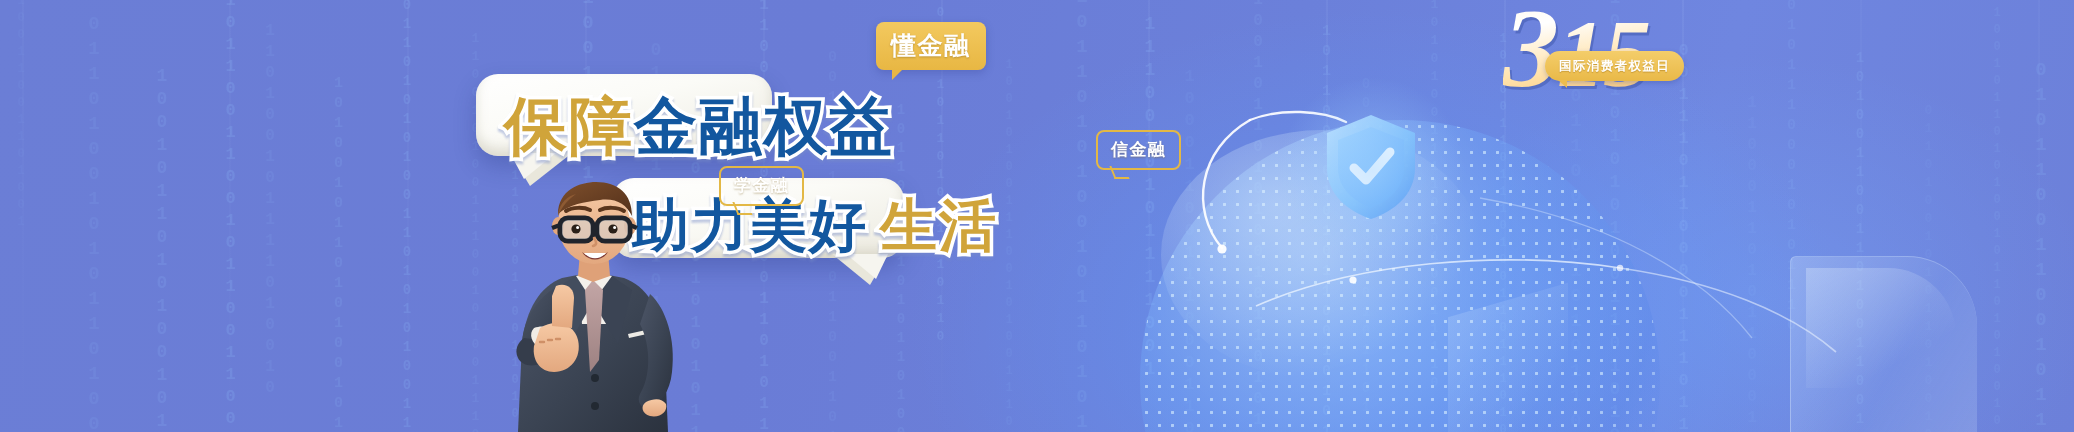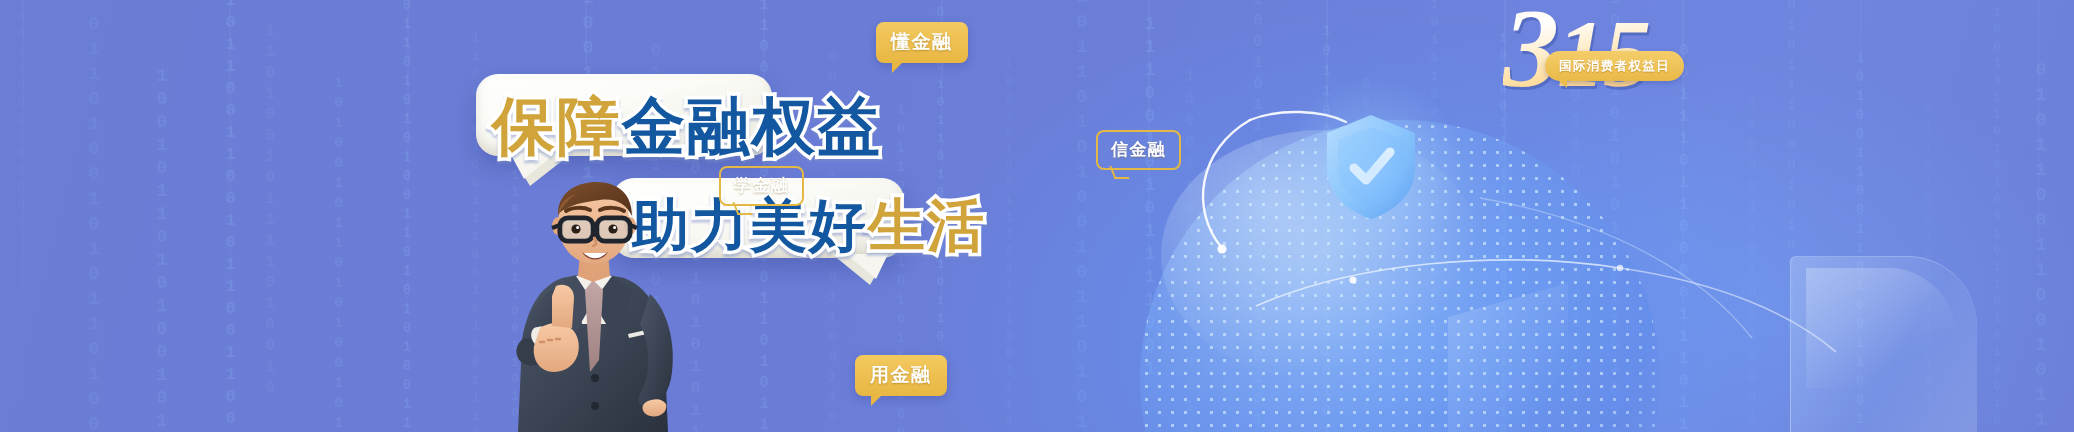--- a/index.html
+++ b/index.html
@@ -104,42 +104,42 @@
   
   .bubble{
     position:absolute;border-radius:22px;
     background:linear-gradient(166deg,#ffffff 0%,#fbfbf7 40%,#eceadf 100%);
     box-shadow:0 10px 22px rgba(40,55,130,.30), inset 0 -7px 12px rgba(190,186,168,.45);
   }
   .headline{
     position:absolute;white-space:nowrap;font-weight:900;
     font-family:"DejaVu Sans","Liberation Sans",sans-serif;
   }
-  .headline .g{color:#d0a43a;}
+  .headline .g{color:#d0a43a;margin-left:12px;}
   .headline .b{color:#12579f;text-align:center;}
   .hl1{left:492px;top:84px;font-size:63px;letter-spacing:2px;}
   .hl2{left:632px;top:188px;font-size:57px;letter-spacing:2px;}
   .hl1 span, .hl2 span{
     -webkit-text-stroke:7px #ffffff;
     paint-order:stroke fill;
     filter:drop-shadow(0 3px 1px rgba(120,140,200,.45));
   }
 
   
   .tag{position:absolute;border-radius:8px;white-space:nowrap;}
   .tag span{
     display:block;color:#ffffff;font-weight:700;
     font-family:"DejaVu Sans","Liberation Sans",sans-serif;
     text-shadow:0 1px 2px rgba(120,90,20,.40);
   }
   .tag-solid{
     background:linear-gradient(180deg,#f3c95f,#e8b743);
     box-shadow:0 3px 8px rgba(45,60,140,.28);
   }
-  .tag-solid span{font-size:19px;letter-spacing:1.5px;padding:7px 15px 8px;}
+  .tag-solid span{font-size:25px;letter-spacing:1.5px;padding:7px 15px 8px;}
   .tag-solid::after{
     content:"";position:absolute;left:16px;bottom:-10px;
     border-left:11px solid #e8b743;border-right:0 solid transparent;
     border-bottom:11px solid transparent;
   }
   .tag-hollow{
     border:2px solid #e3b845;background:transparent;
   }
   .tag-hollow span{font-size:17px;letter-spacing:1.4px;padding:6px 13px 7px;border-radius:8px;}
   .tag-hollow::after{
@@ -275,23 +275,20 @@
 
   <div class="tag tag-solid" id="t-dong">
     <span>懂金融</span>
   </div>
   <div class="tag tag-hollow" id="t-xin">
     <span>信金融</span>
   </div>
   <div class="tag tag-hollow" id="t-xue">
     <span>学金融</span>
   </div>
-  <div class="tag tag-solid" id="t-yong">
-    <span>用金融</span>
-  </div>
 
   <div class="man">
     <svg viewBox="0 0 200 250" width="200" height="250">
       <defs>
         <linearGradient id="suitG" x1="0" y1="0" x2="1" y2="1">
           <stop offset="0%" stop-color="#4d5668"></stop>
           <stop offset="55%" stop-color="#3a4352"></stop>
           <stop offset="100%" stop-color="#2b323e"></stop>
         </linearGradient>
         <linearGradient id="skinG" x1="0" y1="0" x2="0" y2="1">

